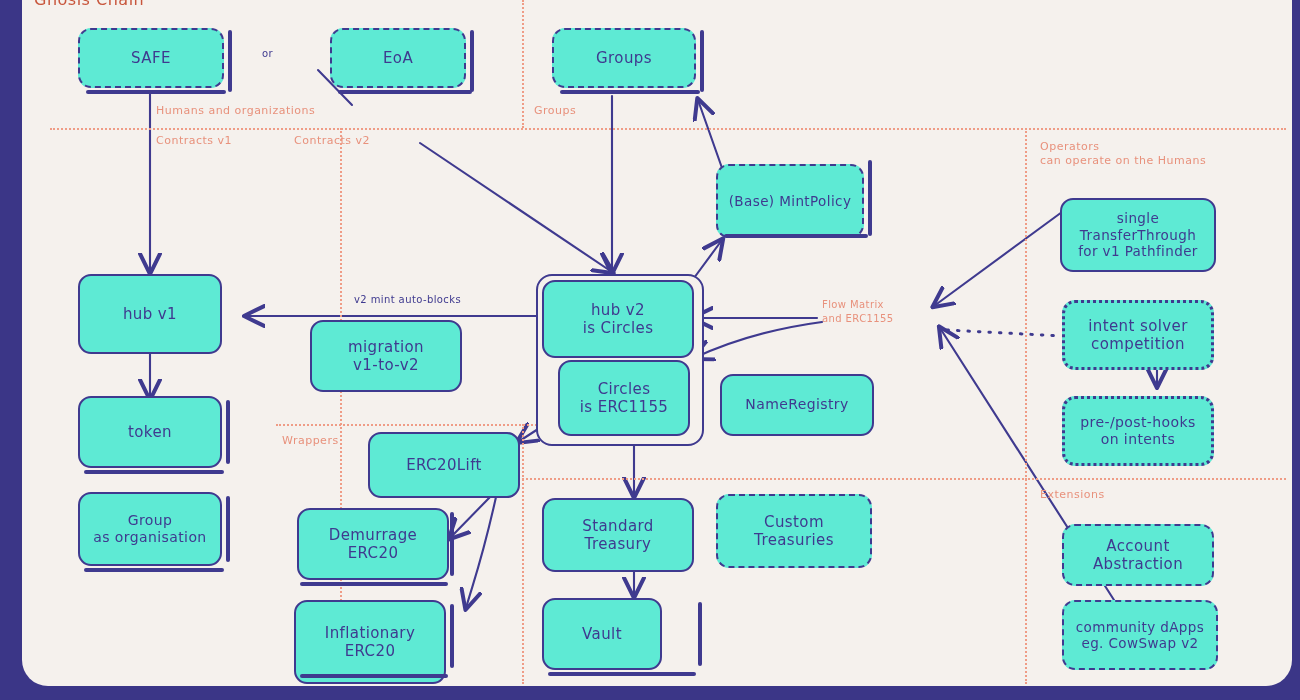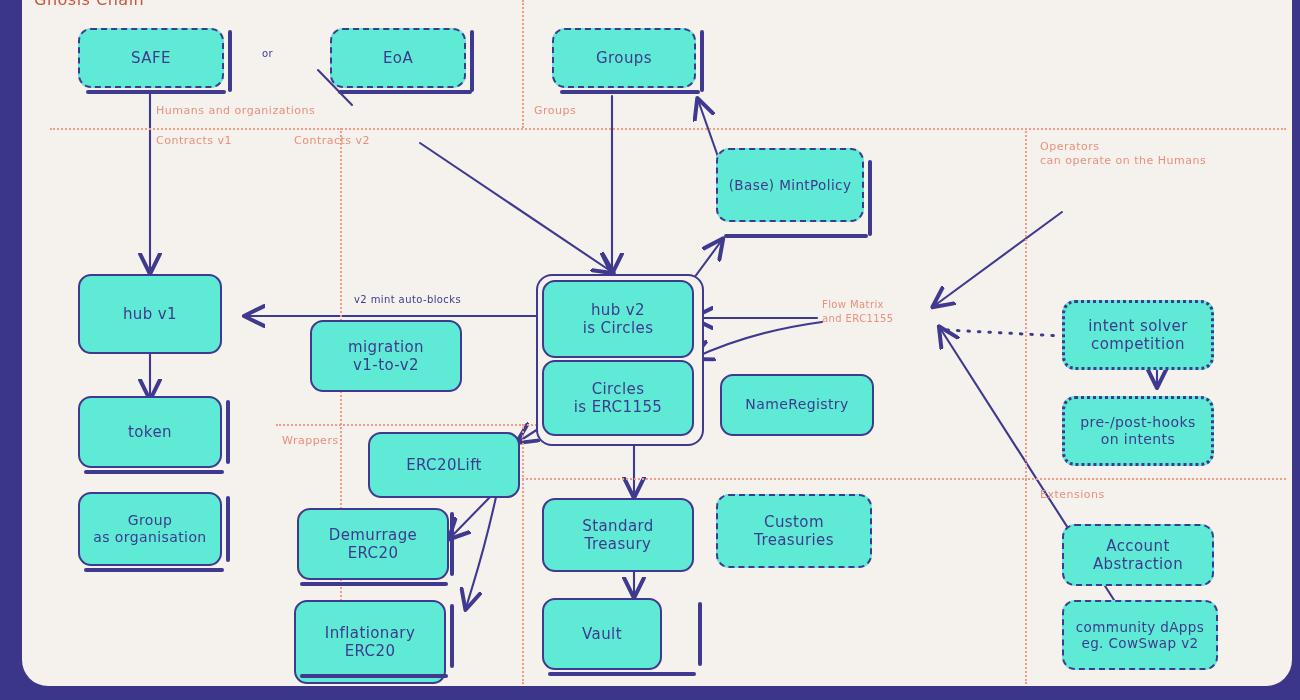--- a/index.html
+++ b/index.html
@@ -144,21 +144,21 @@
     </div>
     <div class="sidebar-r" style="left:448px;top:30px;width:4px;height:62px;"></div>
     <div class="underbar" style="left:316px;top:90px;width:134px;height:4px;"></div>
 
     <div class="node dashed" style="left:530px;top:28px;width:144px;height:60px;">
       <span class="txt">Groups</span>
     </div>
     <div class="sidebar-r" style="left:678px;top:30px;width:4px;height:62px;"></div>
     <div class="underbar" style="left:538px;top:90px;width:140px;height:4px;"></div>
 
-    <div class="node dashed" style="left:694px;top:148px;width:148px;height:74px;">
+    <div class="node dashed" style="left:694px;top:164px;width:148px;height:74px;">
       <span class="txt" style="font-size:13.5px;">(Base) MintPolicy</span>
     </div>
     <div class="sidebar-r" style="left:846px;top:160px;width:4px;height:76px;"></div>
     <div class="underbar" style="left:702px;top:234px;width:144px;height:4px;"></div>
 
     <div class="node" style="left:56px;top:274px;width:144px;height:80px;">
       <span class="txt">hub v1</span>
     </div>
 
     <div class="node" style="left:56px;top:396px;width:144px;height:72px;">
@@ -177,21 +177,21 @@
     <div class="node" style="left:288px;top:320px;width:152px;height:72px;">
       <span class="txt">migration
 v1-to-v2</span>
     </div>
 
     <div style="position:absolute;left:514px;top:274px;width:164px;height:168px;border:2.2px solid #3f3a8f;border-radius:16px;background:#f5f1ed;"></div>
     <div class="node" style="left:520px;top:280px;width:152px;height:78px;">
       <span class="txt">hub v2
 is Circles</span>
     </div>
-    <div class="node" style="left:520px;top:360px;width:152px;height:76px;">
+    <div class="node" style="left:536px;top:360px;width:132px;height:76px;">
       <span class="txt">Circles
 is ERC1155</span>
     </div>
 
     <div class="node" style="left:698px;top:374px;width:154px;height:62px;">
       <span class="txt" style="font-size:14px;">NameRegistry</span>
     </div>
 
     <div class="node" style="left:346px;top:432px;width:152px;height:66px;">
       <span class="txt">ERC20Lift</span>
@@ -220,20 +220,25 @@
       <span class="txt">Custom
 Treasuries</span>
     </div>
 
     <div class="node" style="left:520px;top:598px;width:120px;height:72px;">
       <span class="txt">Vault</span>
     </div>
     <div class="sidebar-r" style="left:676px;top:602px;width:4px;height:64px;"></div>
     <div class="underbar" style="left:526px;top:672px;width:148px;height:4px;"></div>
 
+    <div class="node" style="left:1038px;top:198px;width:156px;height:74px;">
+      <span class="txt" style="font-size:13.5px;">single
+TransferThrough
+for v1 Pathfinder</span>
+    </div>
 
     <div class="node dotted" style="left:1040px;top:300px;width:152px;height:70px;">
       <span class="txt">intent solver
 competition</span>
     </div>
 
     <div class="node dotted" style="left:1040px;top:396px;width:152px;height:70px;">
       <span class="txt" style="font-size:14px;">pre-/post-hooks
 on intents</span>
     </div>

